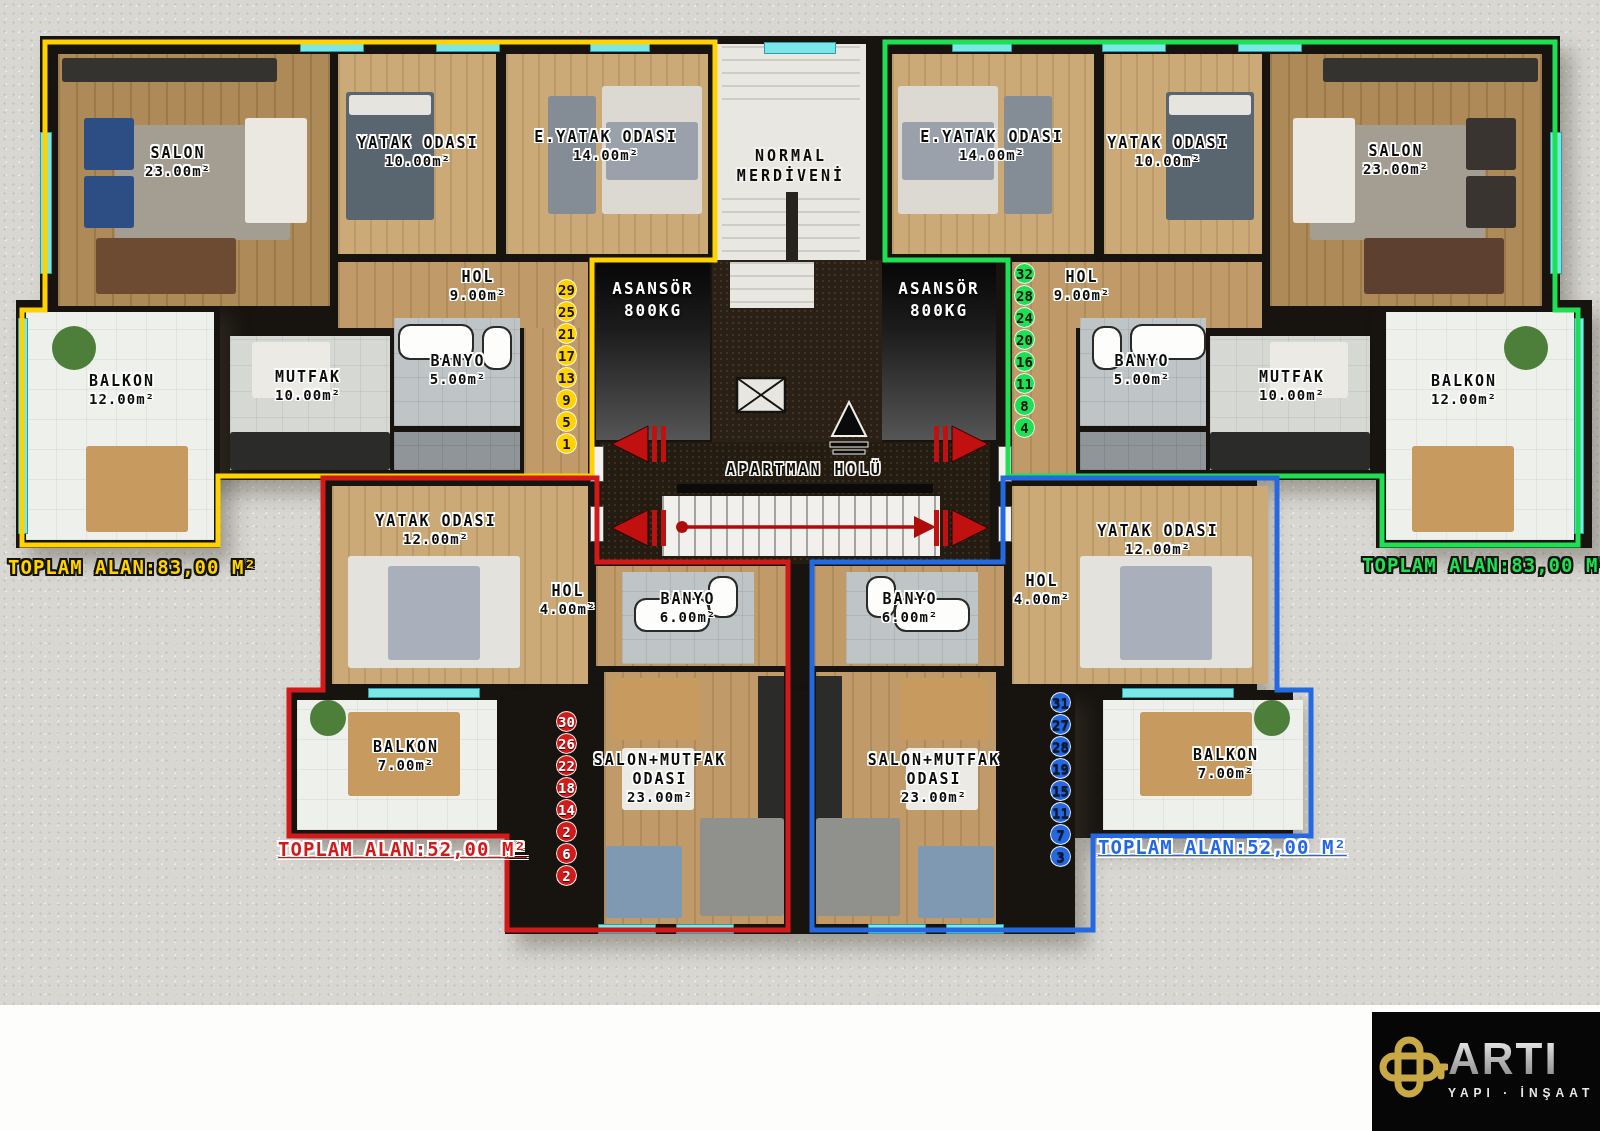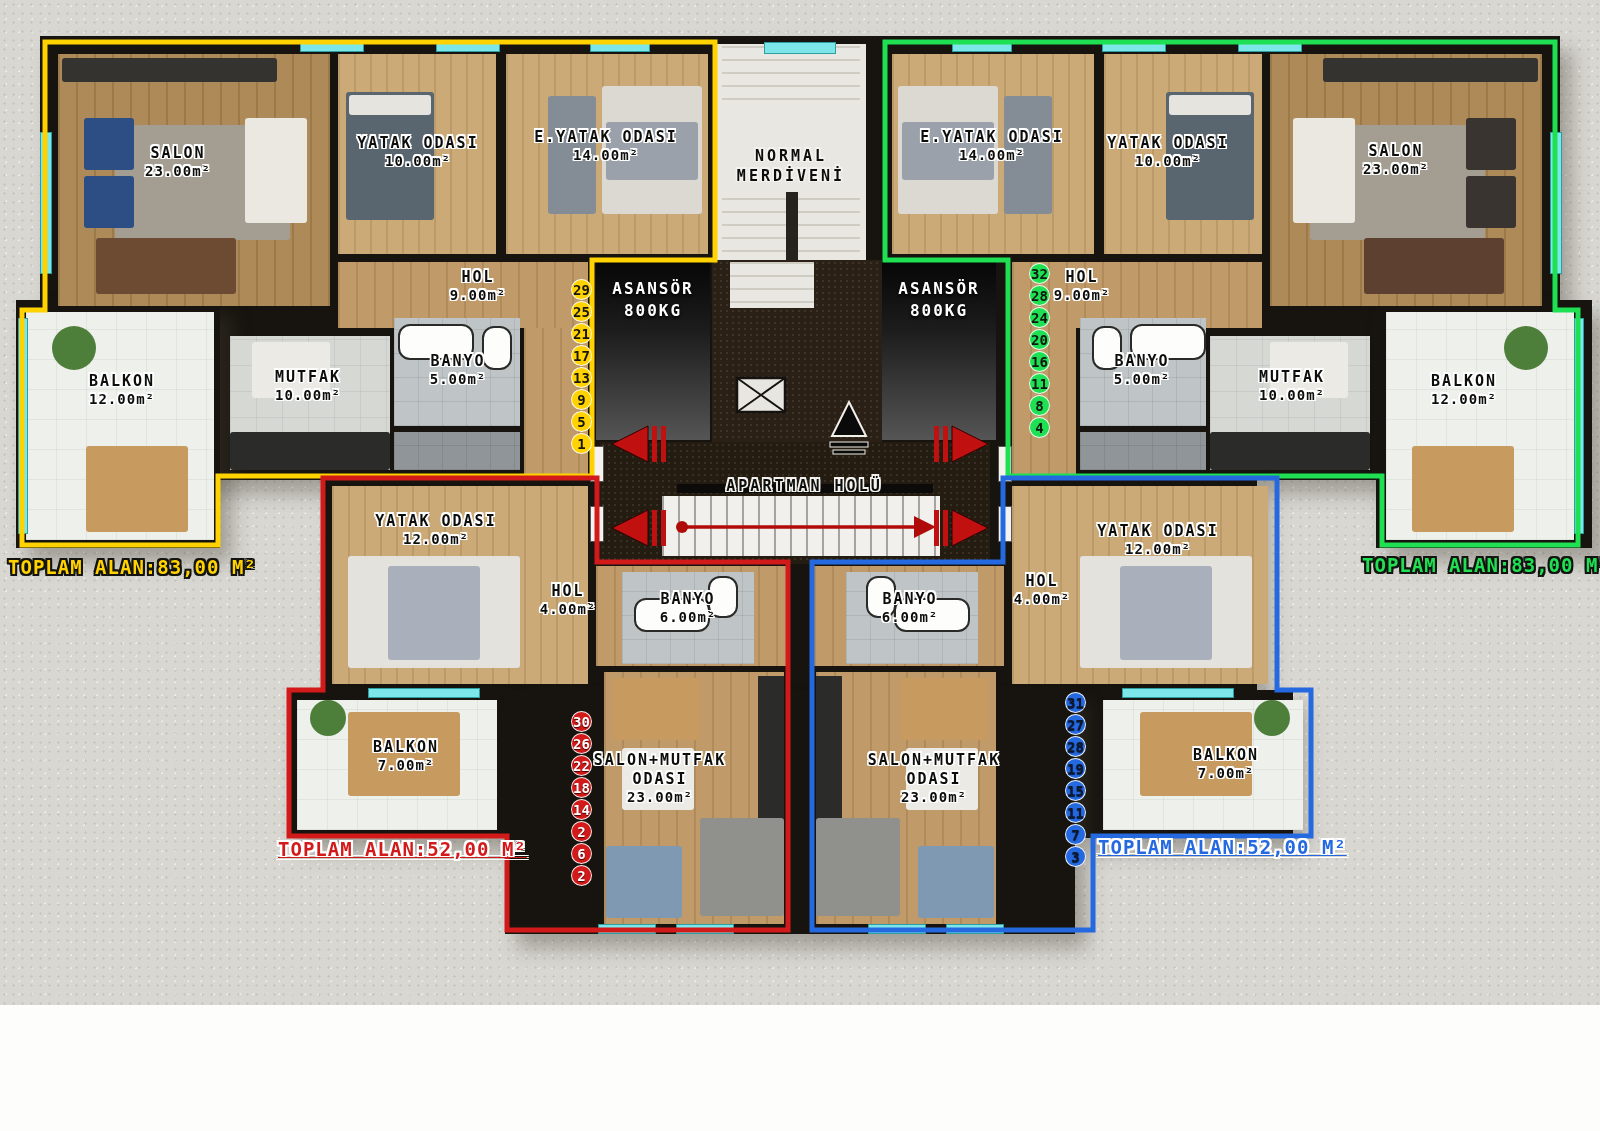--- a/index.html
+++ b/index.html
@@ -36,21 +36,21 @@
   .rlabel .area{font-size:14px;letter-spacing:1px;}
   .core-label{position:absolute;transform:translate(-50%,-50%);text-align:center;z-index:6;font-weight:bold;
     font-size:15px;line-height:1.35;letter-spacing:3px;color:#0d0d0c;white-space:nowrap;
     text-shadow:-1.5px -1.5px 0 #f3f2ee,1.5px -1.5px 0 #f3f2ee,-1.5px 1.5px 0 #f3f2ee,1.5px 1.5px 0 #f3f2ee,0 -1.5px 0 #f3f2ee,0 1.5px 0 #f3f2ee,-1.5px 0 0 #f3f2ee,1.5px 0 0 #f3f2ee;}
   .elev-label{position:absolute;transform:translate(-50%,0);text-align:center;z-index:6;font-weight:bold;
     font-size:16px;line-height:1.4;letter-spacing:2px;color:#fff;white-space:nowrap;text-shadow:0 2px 3px #000;}
   .total{position:absolute;z-index:7;font-weight:bold;font-size:19px;letter-spacing:1px;white-space:nowrap;}
   .halo-b{text-shadow:-2px -2px 0 #131310,2px -2px 0 #131310,-2px 2px 0 #131310,2px 2px 0 #131310,0 -2px 0 #131310,0 2px 0 #131310,-2px 0 0 #131310,2px 0 0 #131310;}
   .halo-w{text-shadow:-2px -2px 0 #fff,2px -2px 0 #fff,-2px 2px 0 #fff,2px 2px 0 #fff,0 -2px 0 #fff,0 2px 0 #fff,-2px 0 0 #fff,2px 0 0 #fff;text-decoration:underline;}
   .c-yellow{color:var(--c-yellow);} .c-green{color:var(--c-green);} .c-red{color:var(--c-red);} .c-blue{color:var(--c-blue);}
-  .stack{position:absolute;display:flex;flex-direction:column;gap:1px;align-items:center;z-index:7;padding-left:15px;}
+  .stack{position:absolute;display:flex;flex-direction:column;gap:1px;align-items:center;z-index:7;}
   .chip{width:21px;height:21px;border-radius:50%;display:flex;align-items:center;justify-content:center;
     font-weight:bold;font-size:14px;border:1.5px solid rgba(255,255,255,.9);box-sizing:border-box;}
   .chip-y{background:var(--c-yellow);color:#151510;}
   .chip-g{background:var(--c-green);color:#10150f;}
   .chip-r{background:var(--c-red);color:#fff;text-shadow:0 1px 1px #420000;}
   .chip-b{background:var(--c-blue);color:#0f172a;text-shadow:0 1px 1px #001a42;text-align:right;}
   .overlay{position:absolute;left:0;top:0;z-index:5;pointer-events:none;}
   .bottombar{position:absolute;left:0;top:1005px;width:1600px;height:126px;background:#fdfdfc;z-index:8;}
   .title{position:absolute;left:0;top:1030px;width:1380px;text-align:center;z-index:9;
     font-family:"Liberation Sans",sans-serif;font-weight:bold;font-size:46px;letter-spacing:15px;color:#1e1e1e;}
@@ -353,21 +353,21 @@
     <span style="display:block;">MERDİVENİ</span>
   </div>
   <div class="elev-label" style="left:653px;top:278px;">
     <span style="display:block;">ASANSÖR</span>
     <span style="display:block;">800KG</span>
   </div>
   <div class="elev-label" style="left:939px;top:278px;">
     <span style="display:block;">ASANSÖR</span>
     <span style="display:block;">800KG</span>
   </div>
-  <div class="core-label" style="left:793px;top:486px;padding-left:23px;">
+  <div class="core-label" style="left:793px;top:470px;padding-left:23px;">
     <span>APARTMAN HOLÜ</span>
   </div>
 
   <div class="stack" style="left:556px;top:279px;">
     <span class="chip chip-y">29</span>
     <span class="chip chip-y">25</span>
     <span class="chip chip-y">21</span>
     <span class="chip chip-y">17</span>
     <span class="chip chip-y">13</span>
     <span class="chip chip-y">9</span>
@@ -404,14 +404,25 @@
     <span class="chip chip-b">7</span>
     <span class="chip chip-b">3</span>
   </div>
 
   <div class="total c-yellow halo-b" style="left:8px;top:556px;">TOPLAM ALAN:83,00 M²</div>
   <div class="total c-green halo-b" style="left:1362px;top:554px;">TOPLAM ALAN:83,00 M²</div>
   <div class="total c-red halo-w" style="left:278px;top:838px;">TOPLAM ALAN:52,00 M²</div>
   <div class="total c-blue halo-w" style="left:1098px;top:836px;">TOPLAM ALAN:52,00 M²</div>
 
   <div class="bottombar"></div>
+  <div class="logo">
+    <svg width="70" height="74" viewBox="0 0 70 74" style="position:absolute;left:6px;top:22px;">
+      <g stroke="#c9a945" stroke-width="7" fill="none" stroke-linecap="round">
+        <rect x="20" y="6" width="22" height="54" rx="11"></rect>
+        <rect x="5" y="22" width="54" height="22" rx="11"></rect>
+        <path d="M59,33 h9 m-5,0 v9"></path>
+      </g>
+    </svg>
+    <div class="logo-brand">ARTI</div>
+    <div class="logo-sub">YAPI · İNŞAAT</div>
+  </div>
 
 </div>
 
 </body></html>

